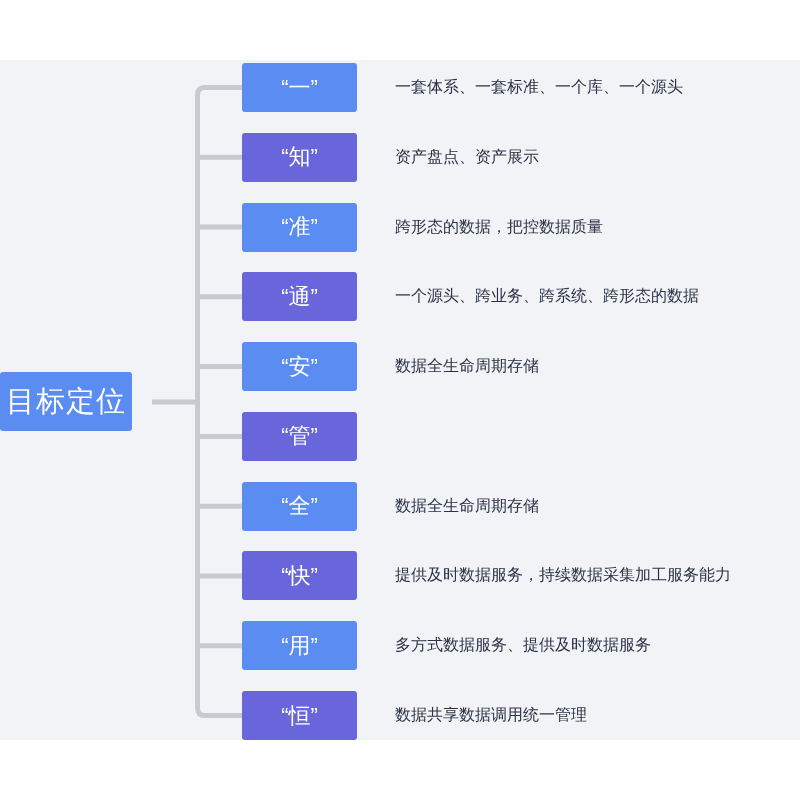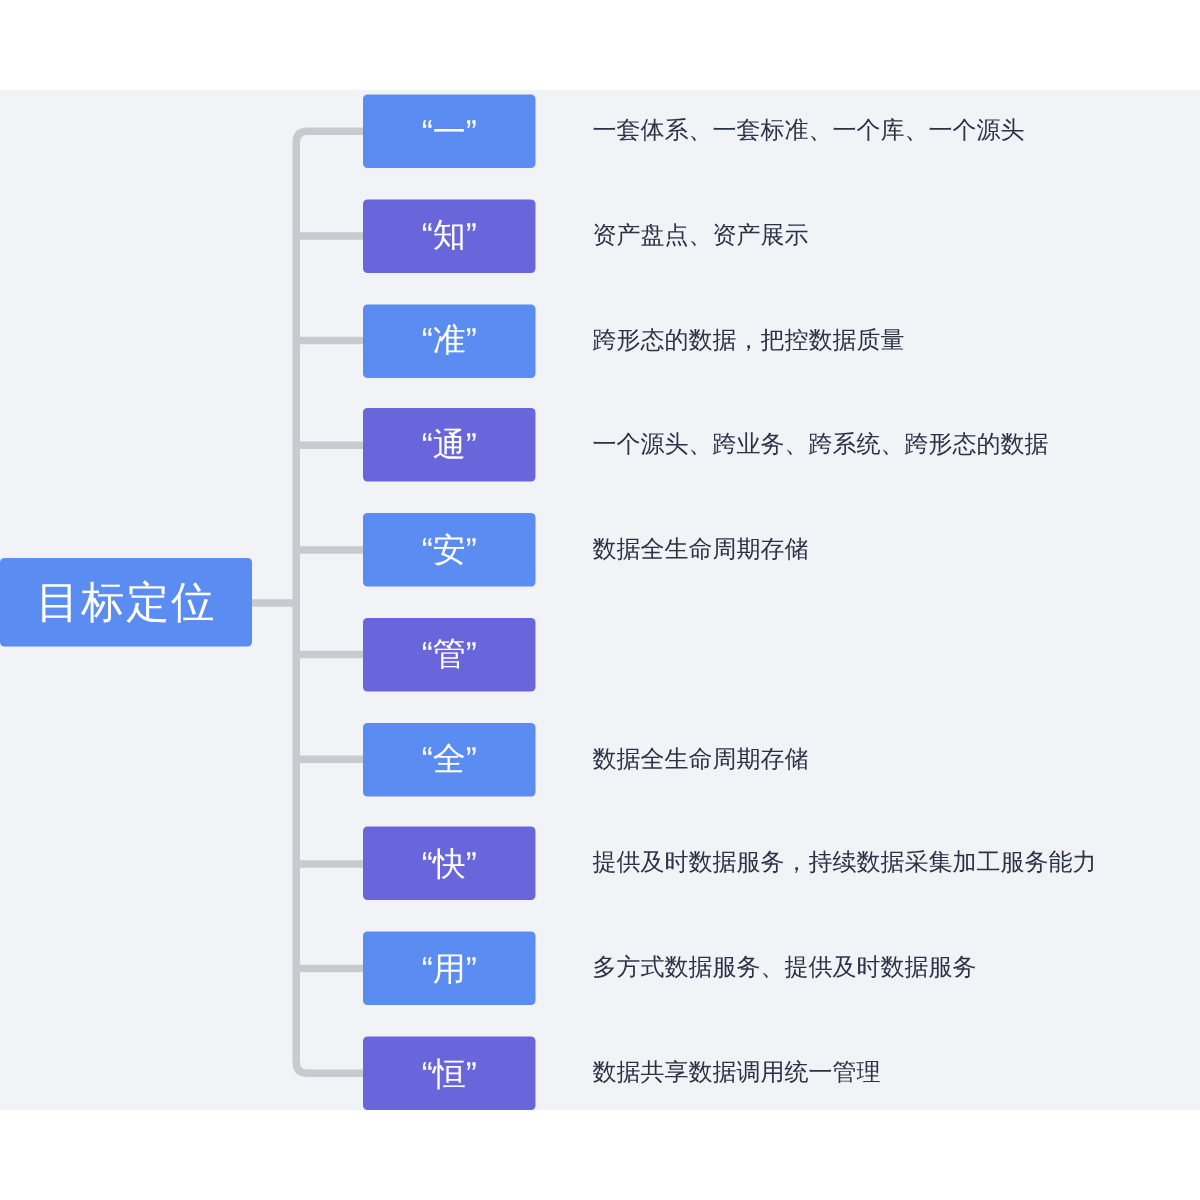--- a/index.html
+++ b/index.html
@@ -30,21 +30,21 @@
     top: 0;
     left: 0;
     width: 800px;
     height: 680px;
     display: block;
   }
   .root-node {
     position: absolute;
     left: 0;
     top: 312px;
-    width: 168px;
+    width: 132px;
     height: 59px;
     background: var(--node-blue, #5b8cf2);
     border-radius: 3px;
     display: flex;
     align-items: center;
     justify-content: center;
     color: var(--node-text, #ffffff);
     font-size: 29px;
     letter-spacing: 1px;
     white-space: nowrap;

